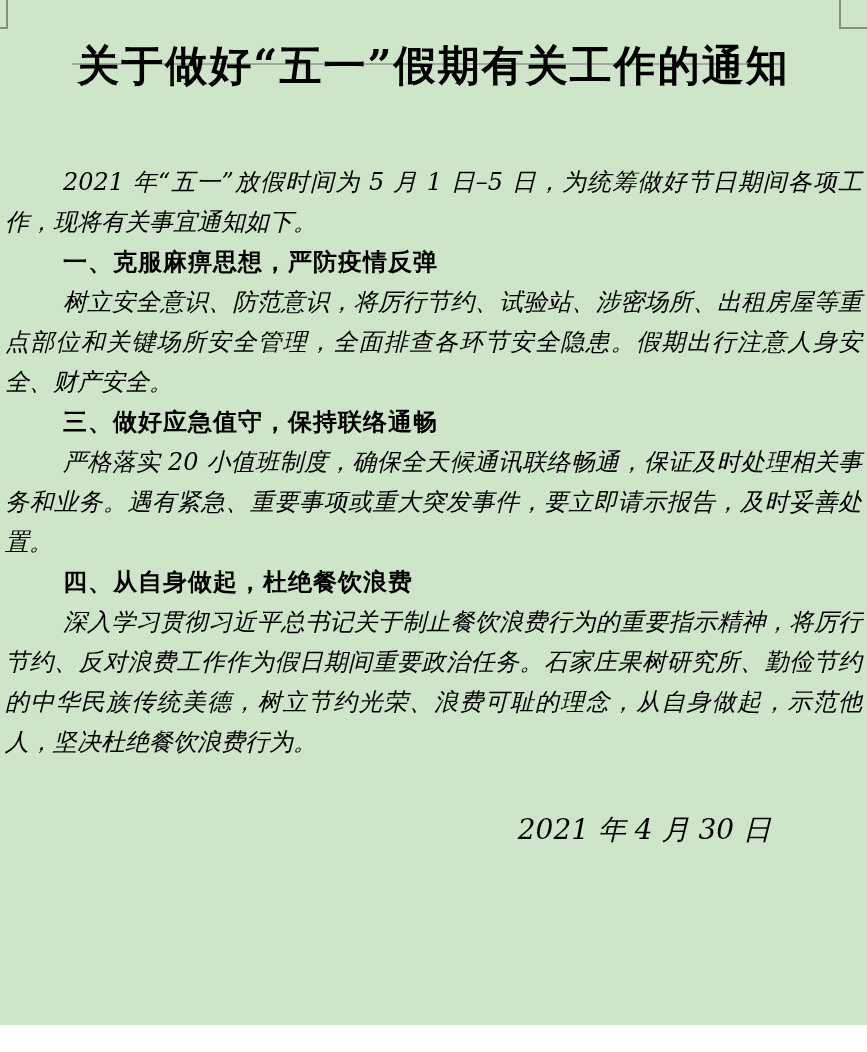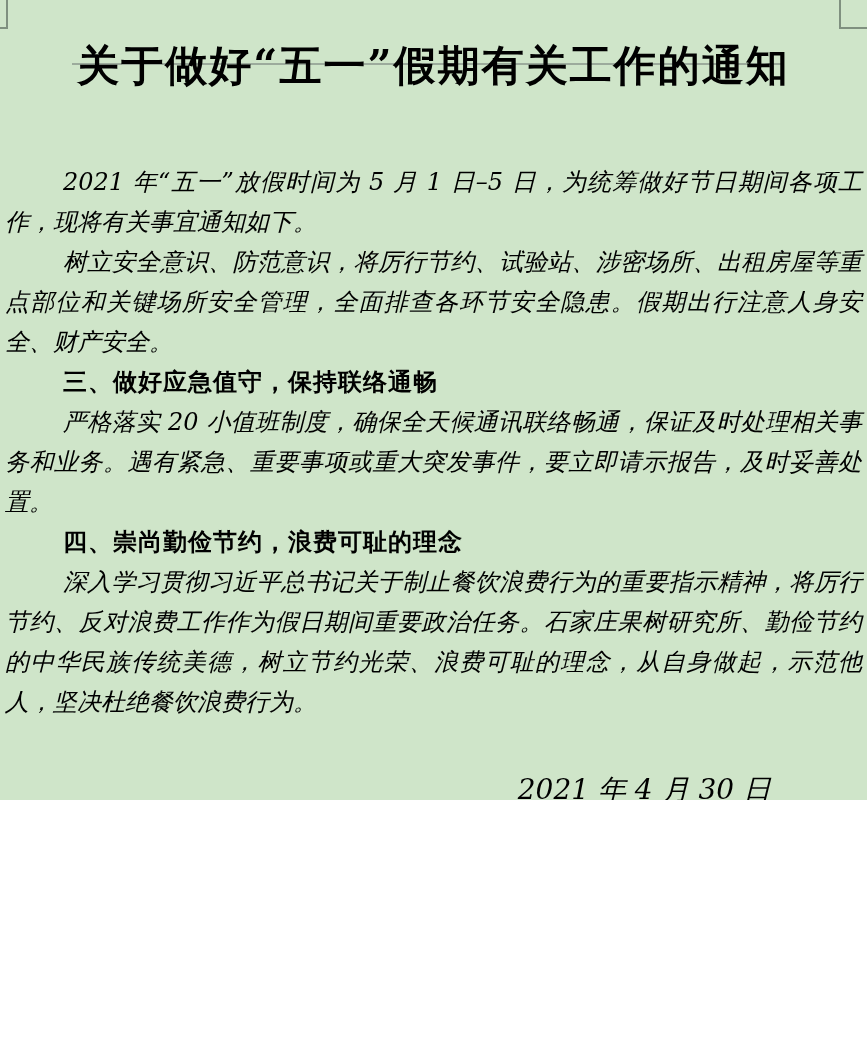--- a/index.html
+++ b/index.html
@@ -7,21 +7,21 @@
     --text: #000000;
     --crop-mark: #7f907f;
     --title-rule: #9cab9c;
   }
   html, body { margin: 0; padding: 0; }
   body { background: #ffffff; }
 
   .page {
     position: relative;
     width: 867px;
-    height: 800px;
+    height: 1025px;
     background: var(--background);
     color: var(--text);
     overflow: hidden;
     font-family: "DejaVu Serif", serif;
   }
 
   
   .crop-mark-left {
     position: absolute; top: 0; left: 0;
     width: 6px; height: 27px;
@@ -94,24 +94,25 @@
 
   <div class="crop-mark-left"></div>
   <div class="crop-mark-right"></div>
 
   <div class="title-rule"></div>
 
   <h1 class="doc-title">关于做好“五一”假期有关工作的通知</h1>
 
   <div class="doc-body">
     <p class="para">2021 年“五一”放假时间为 5 月 1 日–5 日，为统筹做好节日期间各项工作，现将有关事宜通知如下。</p>
+    <p class="heading">一、克服麻痹思想，严防疫情反弹</p>
     <p class="para">树立安全意识、防范意识，将厉行节约、试验站、涉密场所、出租房屋等重点部位和关键场所安全管理，全面排查各环节安全隐患。假期出行注意人身安全、财产安全。</p>
     <p class="heading">三、做好应急值守，保持联络通畅</p>
     <p class="para">严格落实 20 小值班制度，确保全天候通讯联络畅通，保证及时处理相关事务和业务。遇有紧急、重要事项或重大突发事件，要立即请示报告，及时妥善处置。</p>
-    <p class="heading">四、崇尚勤俭节约，浪费可耻的理念</p>
+    <p class="heading">四、从自身做起，杜绝餐饮浪费</p>
     <p class="para">深入学习贯彻习近平总书记关于制止餐饮浪费行为的重要指示精神，将厉行节约、反对浪费工作作为假日期间重要政治任务。石家庄果树研究所、勤俭节约的中华民族传统美德，树立节约光荣、浪费可耻的理念，从自身做起，示范他人，坚决杜绝餐饮浪费行为。</p>
   </div>
 
   <div class="signature">
     <div>2021 年 4 月 30 日</div>
   </div>
 
 </div>
 
 </body></html>

